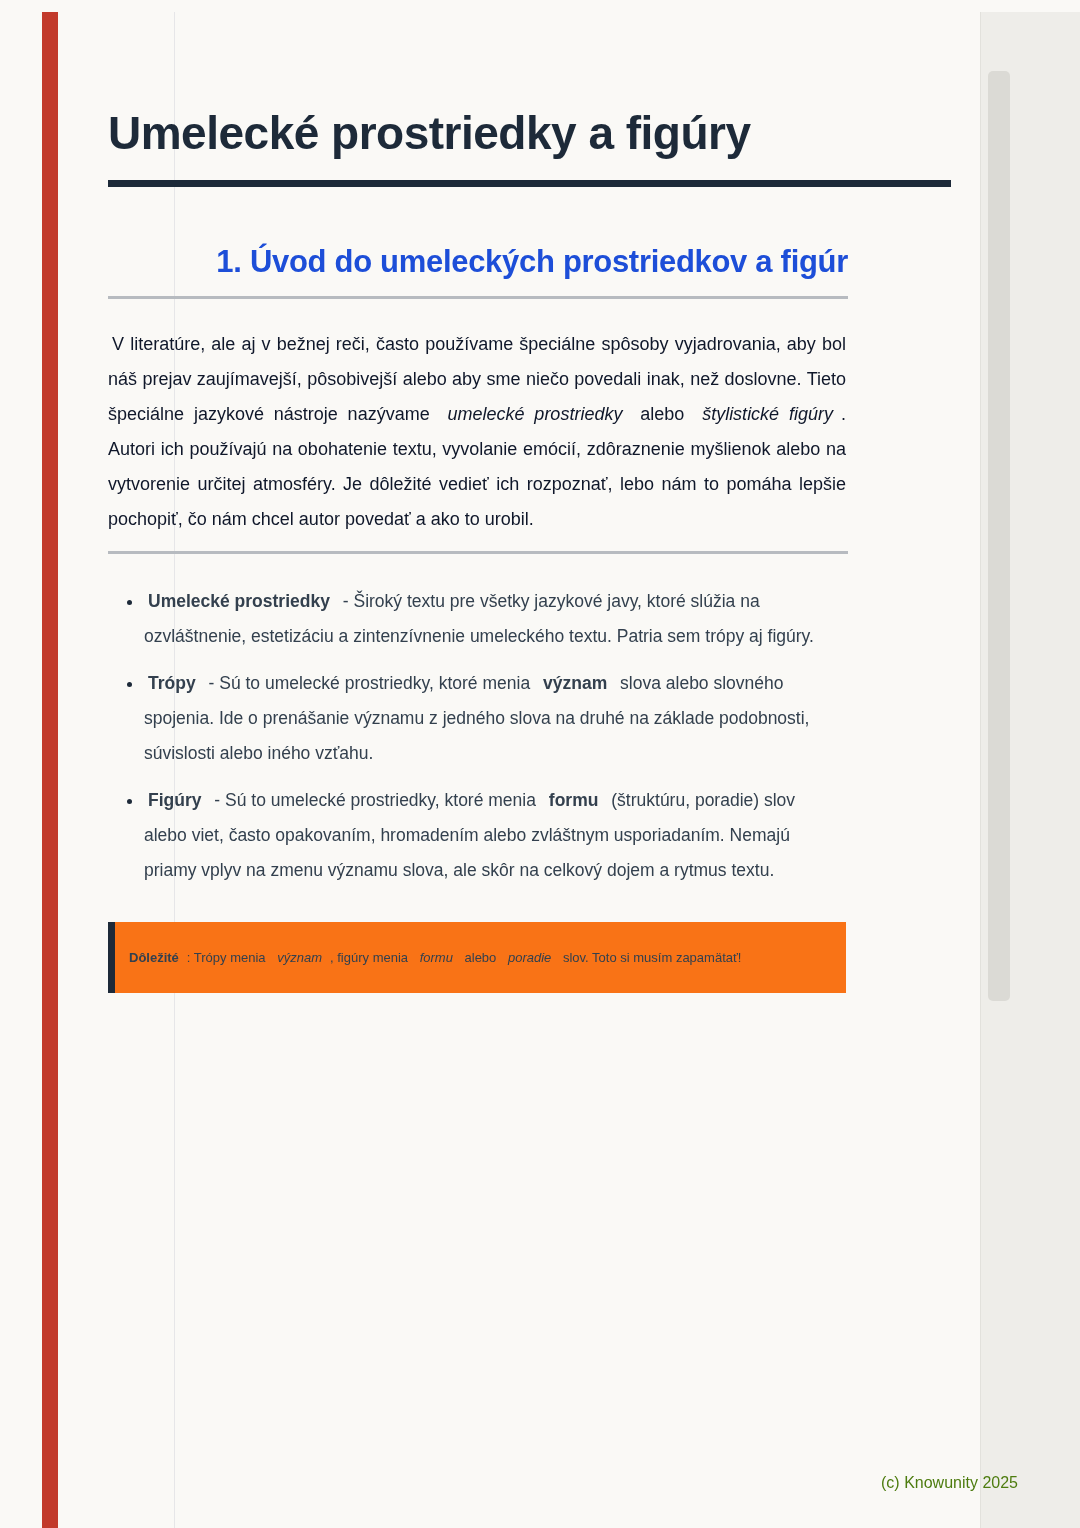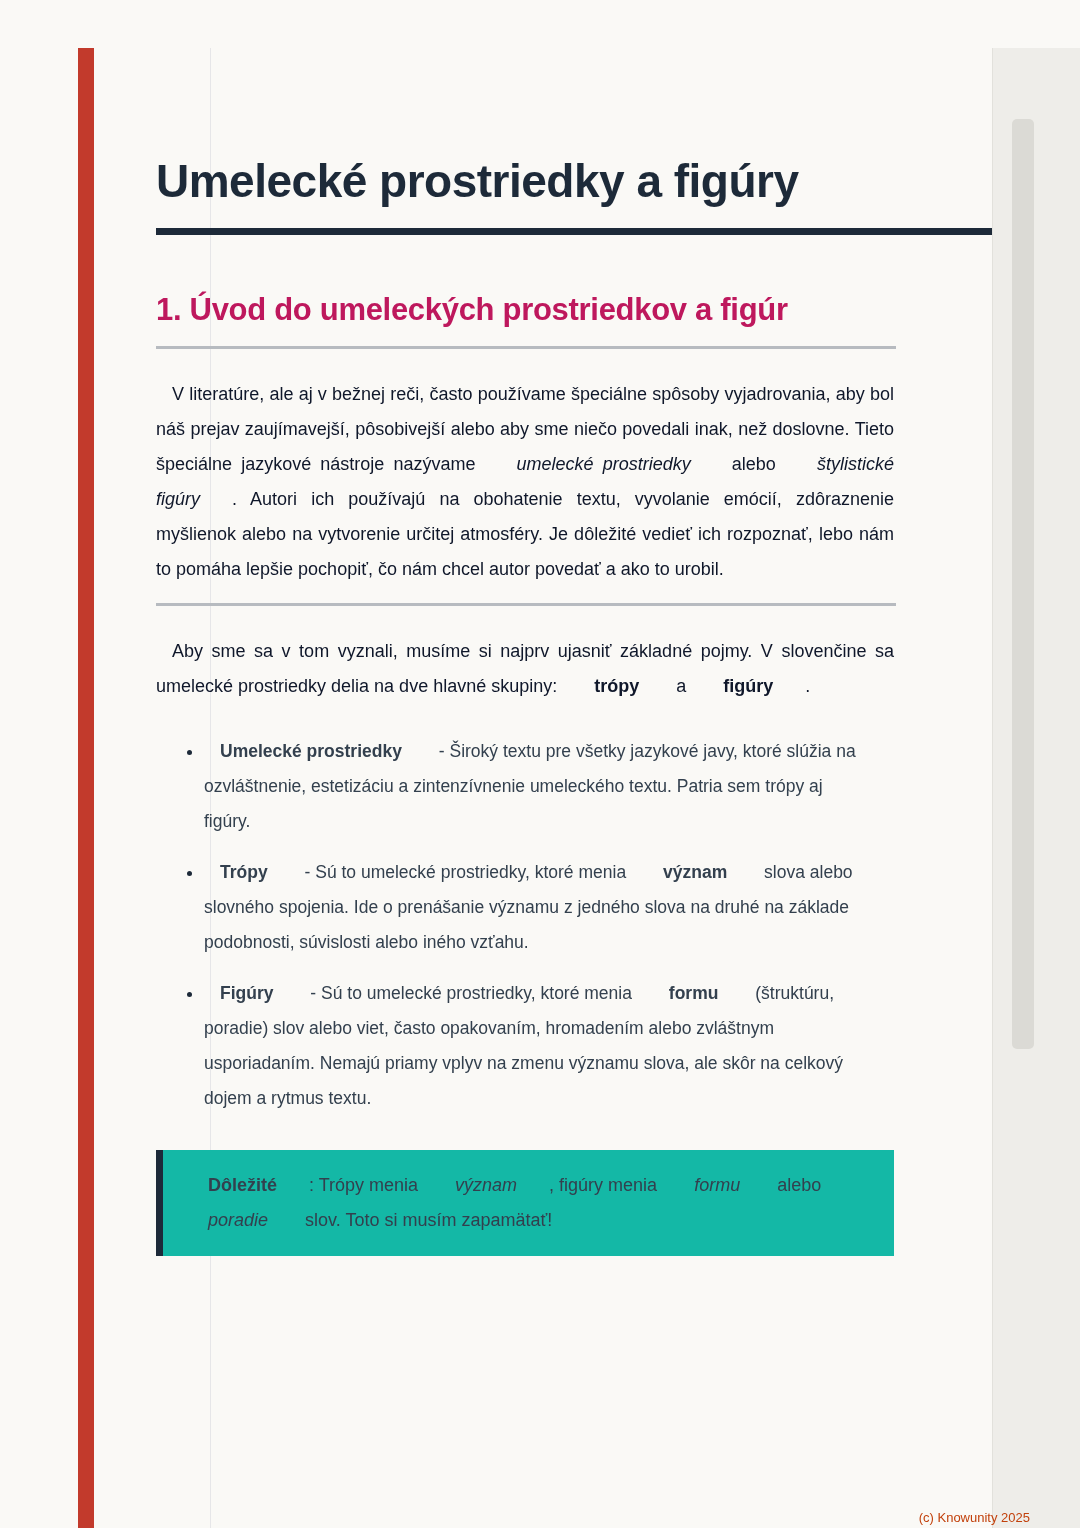--- a/index.html
+++ b/index.html
@@ -1,15 +1,15 @@
 <!DOCTYPE html>
 <html><head>
 <meta charset="utf-8">
 <style>
-  * { margin: 16px; padding: 0; box-sizing: border-box; }
+  * { margin: 4px; padding: 0; box-sizing: border-box; }
   html, body { width: 1080px; height: 1528px; }
   body {
     position: relative;
     overflow: hidden;
     background: #faf9f6;
     font-family: "Liberation Sans", sans-serif;
     color: #33404e;
   }
   .accent-stripe {
     position: absolute;
@@ -54,23 +54,24 @@
     width: 843px;
     height: 7px;
     background: #1d2a39;
     margin-top: 20px;
   }
   h2.section-heading {
     font-size: 31px;
     font-weight: 800;
     letter-spacing: -0.3px;
     line-height: 1.35;
-    color: #be185d;
+    color: #1d4ed8;
     width: 740px;
     margin-top: 54px;
+    text-align: right;
   }
   .section-rule {
     width: 740px;
     height: 3px;
     background: #b7bbc0;
     margin-top: 14px;
   }
   p.body-par {
     width: 738px;
     margin-top: 28px;
@@ -88,55 +89,54 @@
   ul.def-list li {
     font-size: 17.5px;
     line-height: 35px;
     margin-bottom: 12px;
     color: #33404e;
   }
   ul.def-list li::marker { color: #1d2a39; }
   .callout {
     width: 738px;
     margin-top: 34px;
-    background: #14b8a6;
+    background: #f97316;
     border-left: 7px solid #1d2a39;
-    padding: 18px 29px;
-    font-size: 18px;
+    padding: 18px 10px;
+    font-size: 13px;
     line-height: 35px;
     color: #33404e;
   }
   .b { font-weight: bold; }
   .i { font-style: italic; }
   .watermark {
     position: absolute;
     top: 1462px;
     right: 66px;
-    font-size: 13px;
-    color: #c2410c;
+    font-size: 16px;
+    color: #4d7c0f;
     z-index: 5;
   }
 </style>
 </head>
 <body>
 
 <div class="accent-stripe"></div>
 <div class="margin-line"></div>
 
 <div class="doc">
 
   <h1 class="doc-title">Umelecké prostriedky a figúry</h1>
   <div class="title-rule"></div>
 
   <h2 class="section-heading">1. Úvod do umeleckých prostriedkov a figúr</h2>
   <div class="section-rule"></div>
   <p class="body-par"><span>V literatúre, ale aj v bežnej reči, často používame špeciálne spôsoby vyjadrovania, aby bol náš prejav zaujímavejší, pôsobivejší alebo aby sme niečo povedali inak, než doslovne. Tieto špeciálne jazykové nástroje nazývame </span><span class="i">umelecké prostriedky</span><span> alebo </span><span class="i">štylistické figúry</span><span>. Autori ich používajú na obohatenie textu, vyvolanie emócií, zdôraznenie myšlienok alebo na vytvorenie určitej atmosféry. Je dôležité vedieť ich rozpoznať, lebo nám to pomáha lepšie pochopiť, čo nám chcel autor povedať a ako to urobil.</span></p>
 
   <div class="section-rule"></div>
-  <p class="body-par"><span>Aby sme sa v tom vyznali, musíme si najprv ujasniť základné pojmy. V slovenčine sa umelecké prostriedky delia na dve hlavné skupiny: </span><span class="b">trópy</span><span> a </span><span class="b">figúry</span><span>.</span></p>
 
   <ul class="def-list">
     <li><span class="b">Umelecké prostriedky</span><span> - Široký textu pre všetky jazykové javy, ktoré slúžia na ozvláštnenie, estetizáciu a zintenzívnenie umeleckého textu. Patria sem trópy aj figúry.</span></li>
     <li><span class="b">Trópy</span><span> - Sú to umelecké prostriedky, ktoré menia </span><span class="b">význam</span><span> slova alebo slovného spojenia. Ide o prenášanie významu z jedného slova na druhé na základe podobnosti, súvislosti alebo iného vzťahu.</span></li>
     <li><span class="b">Figúry</span><span> - Sú to umelecké prostriedky, ktoré menia </span><span class="b">formu</span><span> (štruktúru, poradie) slov alebo viet, často opakovaním, hromadením alebo zvláštnym usporiadaním. Nemajú priamy vplyv na zmenu významu slova, ale skôr na celkový dojem a rytmus textu.</span></li>
   </ul>
 
   <div class="callout"><span class="b">Dôležité</span><span>: Trópy menia </span><span class="i">význam</span><span>, figúry menia </span><span class="i">formu</span><span> alebo </span><span class="i">poradie</span><span> slov. Toto si musím zapamätať!</span></div>
 
 

